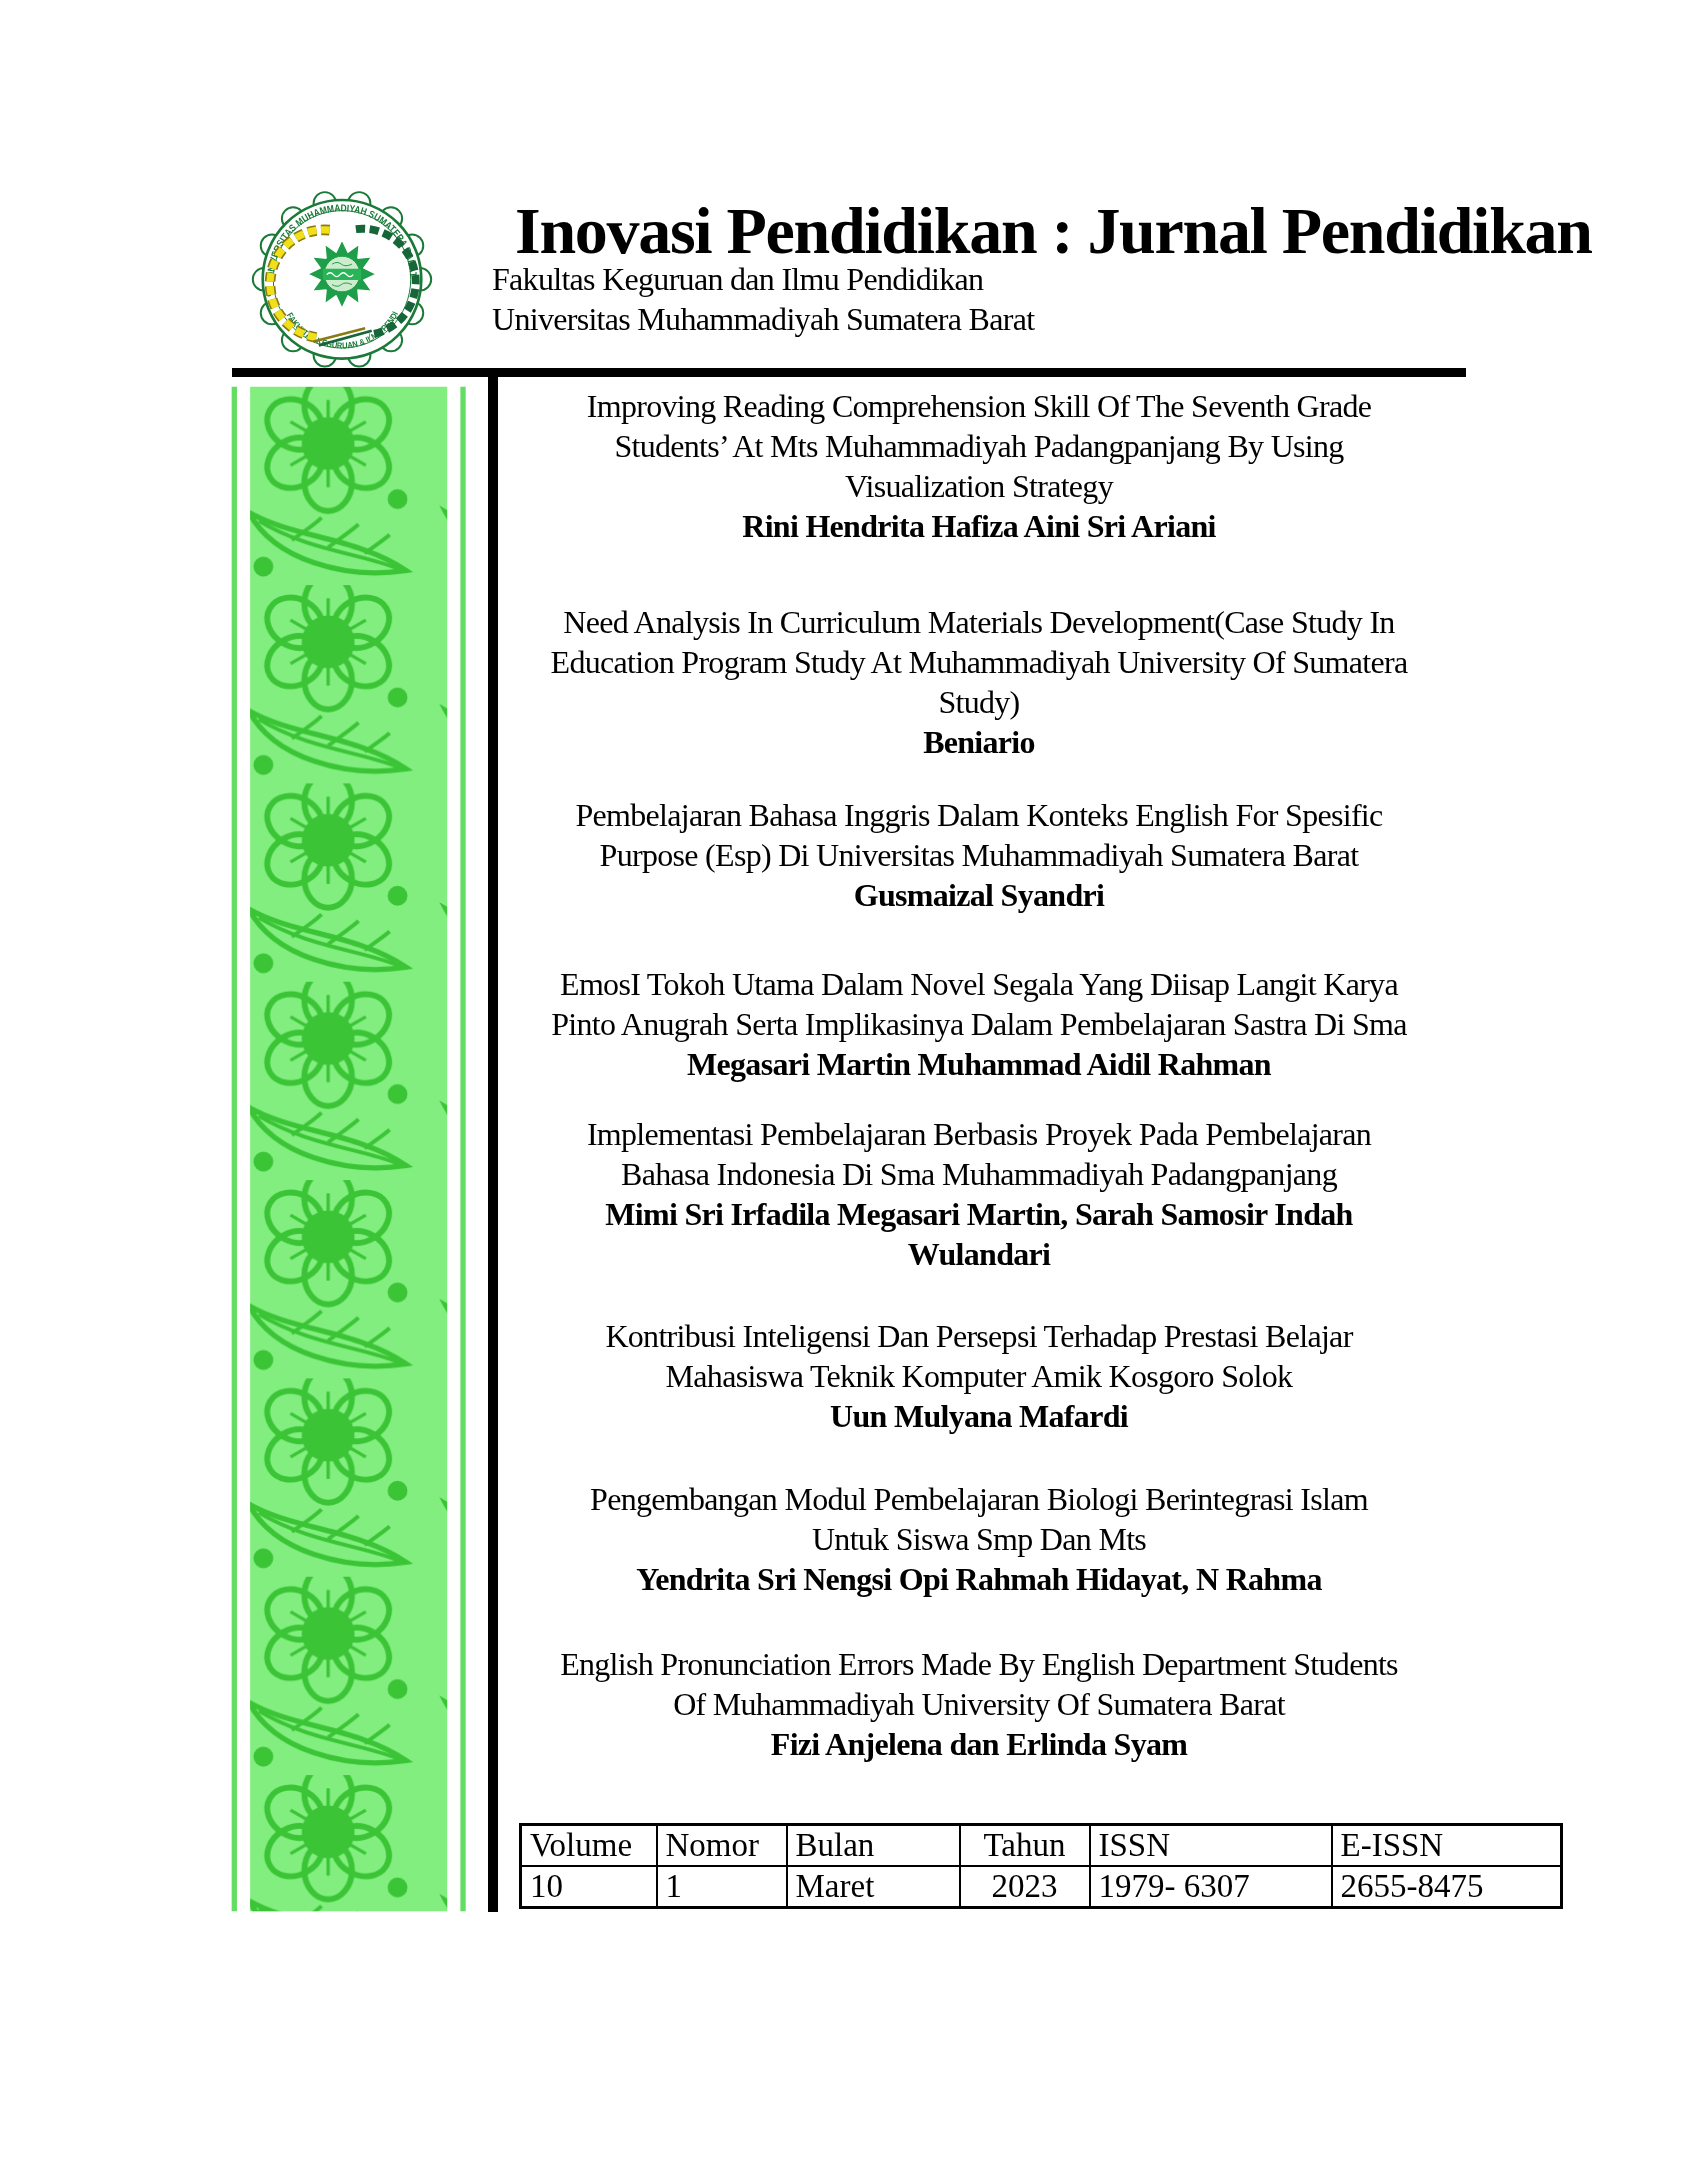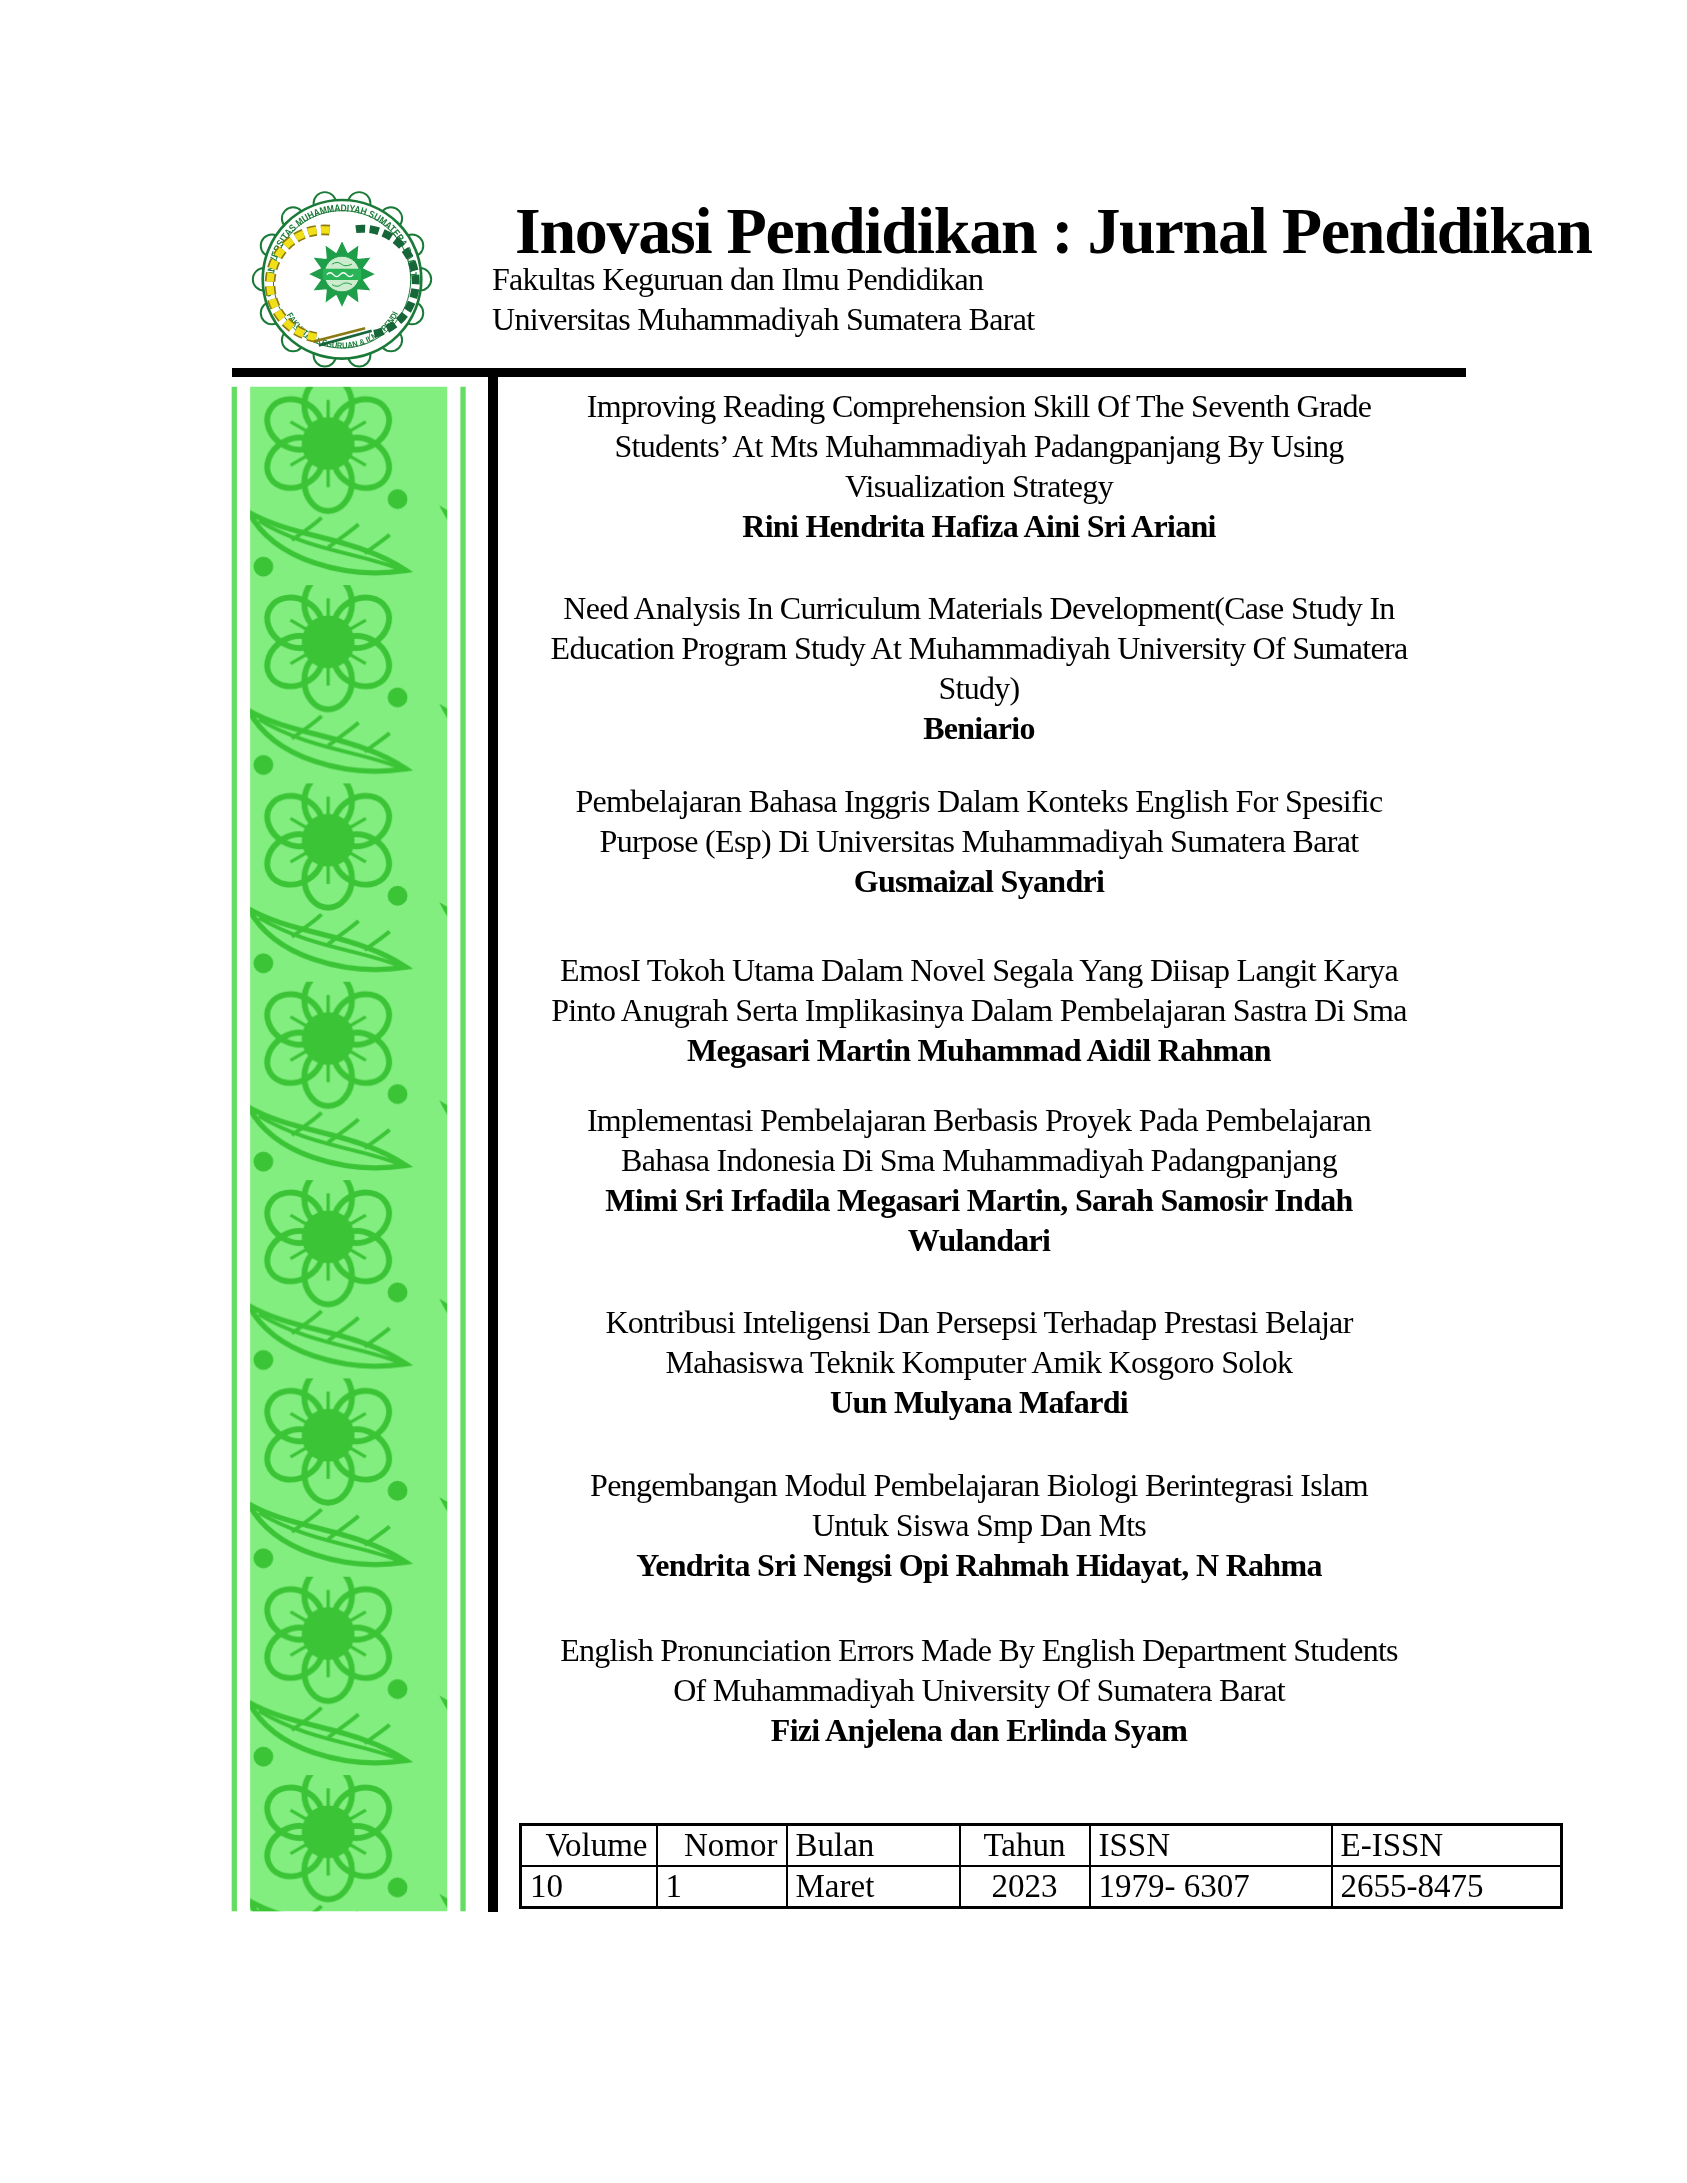--- a/index.html
+++ b/index.html
@@ -23,31 +23,31 @@
   .v-rule{position:absolute;left:488px;top:368px;width:10px;height:1544px;background:#000;}
   
   .banner-wrap{position:absolute;left:229px;top:386px;width:238px;height:1526px;}
   
   .articles{
     position:absolute;left:506px;top:386px;width:946px;
     text-align:center;font-size:32px;line-height:40px;letter-spacing:-0.7px;
   }
   .article .line{white-space:nowrap;}
   .article .author-line{font-weight:bold;white-space:nowrap;}
-  .m2{margin-top:42px}.m3{margin-top:33px}.m4{margin-top:49px}.m5{margin-top:30px}
+  .m2{margin-top:56px}.m3{margin-top:33px}.m4{margin-top:49px}.m5{margin-top:30px}
   .m6{margin-top:42px}.m7{margin-top:43px}.m8{margin-top:45px}
   
   .issue-table{
     position:absolute;left:519px;top:1823px;border-collapse:collapse;
     font-size:33px;table-layout:fixed;border:3.3px solid #000;
   }
   .issue-table td{
     border:2px solid #000;height:39px;padding:0 8px;overflow:hidden;white-space:nowrap;
   }
-  .al{text-align:right}.ar{text-align:left}.ac{text-align:center}
+  .al{text-align:left}.ar{text-align:left}.ac{text-align:center}
   .w0{width:136px}.w1{width:130px}.w2{width:173px}.w3{width:130px}.w4{width:242px}.w5{width:230px}
 </style>
 </head>
 <body>
 
 <div class="page">
 
   <div class="logo-wrap">
     <svg width="218" height="180" viewBox="0 0 330 272">
 

